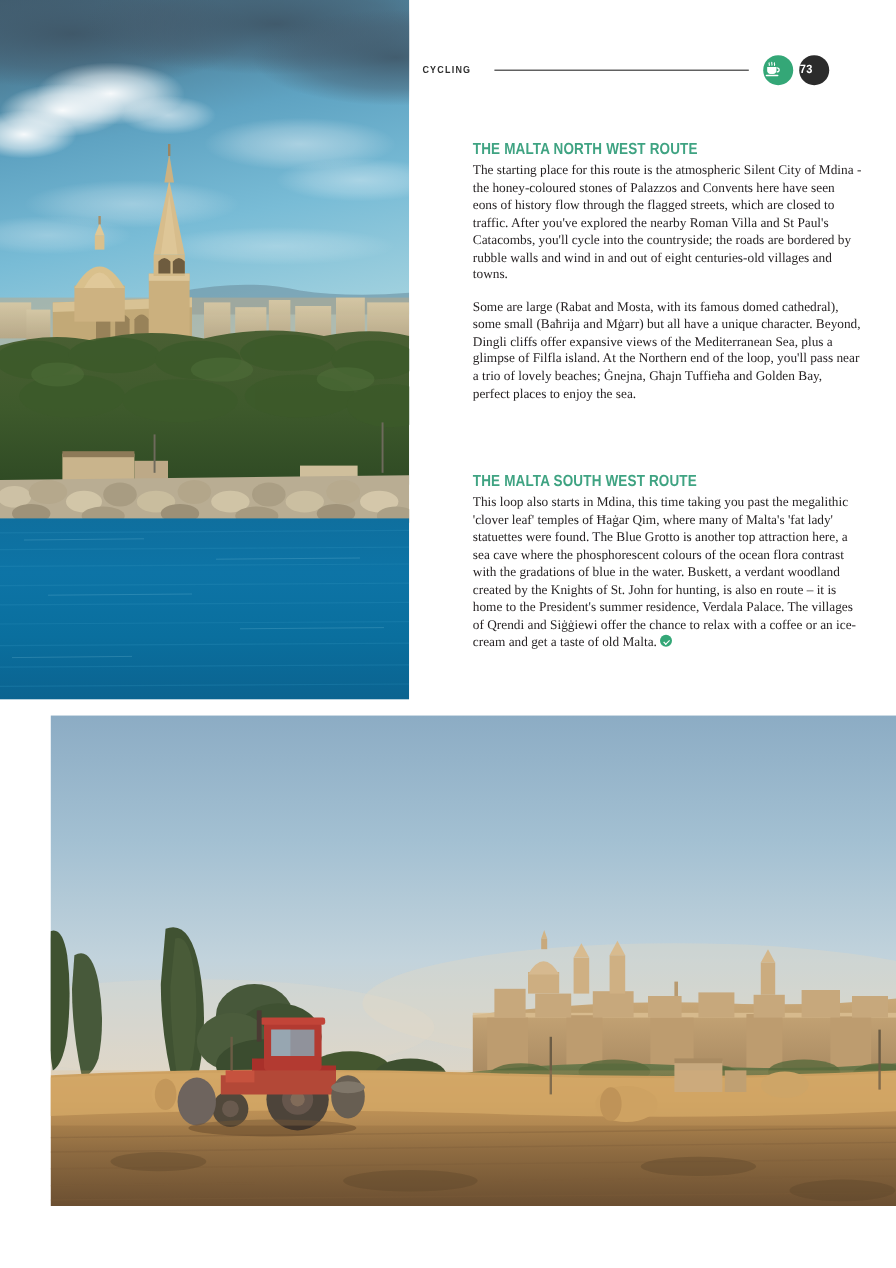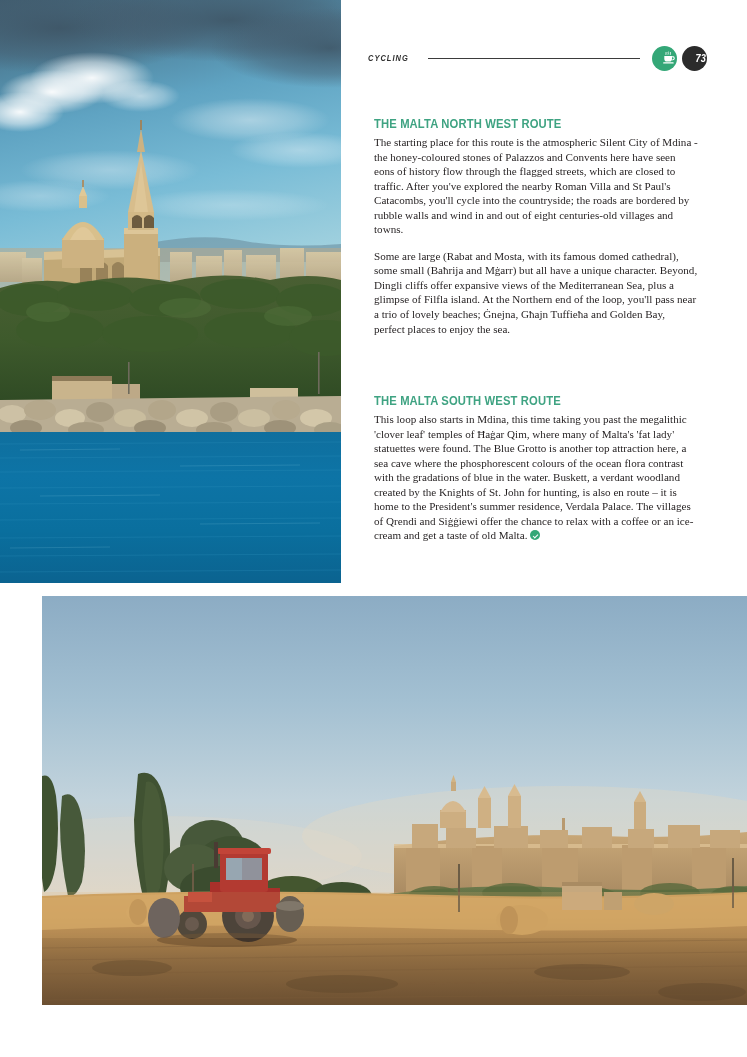--- a/index.html
+++ b/index.html
@@ -33,27 +33,26 @@
     top: 596px;
     width: 705px;
     height: 409px;
     overflow: hidden;
   }
   .photo-bottom svg { display: block; width: 705px; height: 409px; }
 
   
   .runhead {
     position: absolute;
-    left: 368px;
+    left: 352px;
     top: 42px;
     width: 339px;
     height: 32px;
     display: flex;
     align-items: center;
-    font-style: italic;
   }
   .runhead-label {
     font-family: "Liberation Sans", sans-serif;
     font-size: 8.5px;
     font-weight: bold;
     letter-spacing: 1.15px;
     color: #2f2f2f;
     white-space: nowrap;
     transform: scaleX(0.88);
     transform-origin: left center;
@@ -65,21 +64,21 @@
     margin-left: 14px;
     margin-right: 12px;
   }
   .badge {
     width: 25px;
     height: 25px;
     border-radius: 50%;
     flex: none;
     display: flex;
     align-items: center;
-    justify-content: flex-end;
+    justify-content: flex-start;
   }
   .badge-coffee { background: #34a777; margin-right: 5px; }
   .badge-page {
     background: #2b2b2b;
     color: #ffffff;
     font-family: "Liberation Sans", sans-serif;
     font-size: 10px;
     font-weight: bold;
     letter-spacing: 0.3px;
   }
@@ -92,21 +91,21 @@
     font-weight: bold;
     letter-spacing: 0.15px;
     color: #3fa382;
     margin: 0 0 4px 0;
     transform: scaleX(0.84);
     transform-origin: left center;
     white-space: nowrap;
   }
   .body-block {
     position: absolute;
-    left: 374px;
+    left: 394px;
     width: 324px;
   }
   .body-text {
     font-family: Liberation Serif, serif;
     font-size: 11.1px;
     line-height: 14.55px;
     color: #231f20;
     margin: 0 0 12px 0;
     text-align: left;
   }

